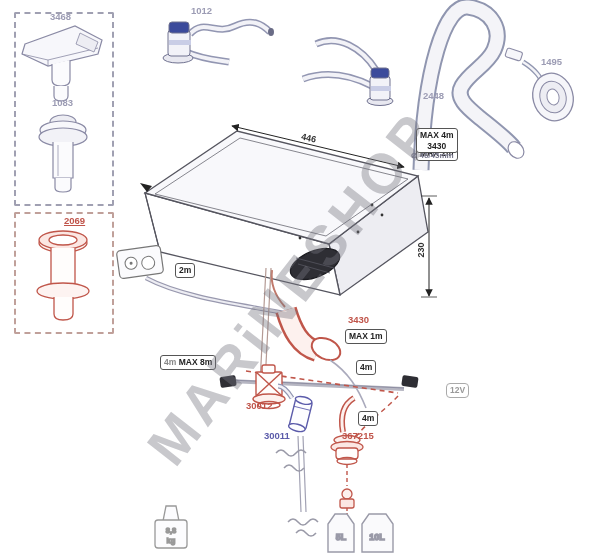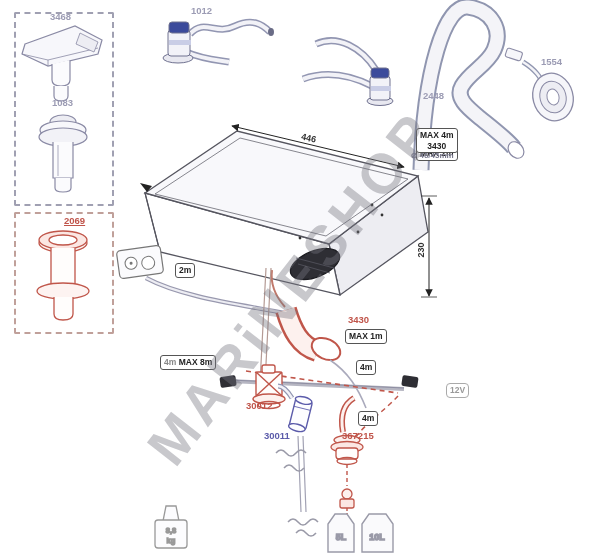--- a/index.html
+++ b/index.html
@@ -211,21 +211,21 @@
     </g>
   </svg>
 
   <div class="inset" style="left:14px;top:12px;width:96px;height:190px;"></div>
   <div class="inset red" style="left:14px;top:212px;width:96px;height:118px;"></div>
 
   <div class="num" style="left:50px;top:11px;">3468</div>
   <div class="num" style="left:52px;top:97px;">1083</div>
   <div class="num red" style="left:64px;top:215px;text-decoration:underline;">2069</div>
   <div class="num" style="left:191px;top:5px;text-align:center;">1012</div>
-  <div class="num" style="left:541px;top:56px;">1554</div>
+  <div class="num" style="left:541px;top:56px;">1495</div>
   <div class="num" style="left:423px;top:90px;">2448</div>
   <div class="num red" style="left:348px;top:314px;">3430</div>
   <div class="num red" style="left:246px;top:400px;">30012</div>
   <div class="num blue" style="left:264px;top:430px;">30011</div>
   <div class="num red" style="left:342px;top:430px;">367215</div>
 
   <div class="lblbox" style="left:416px;top:102px;margin-top:44px;">MAX 2m</div>
   <div class="lblbox" style="left:416px;top:128px;">
     <span>MAX 4m</span><br>
     <span>3430</span>

